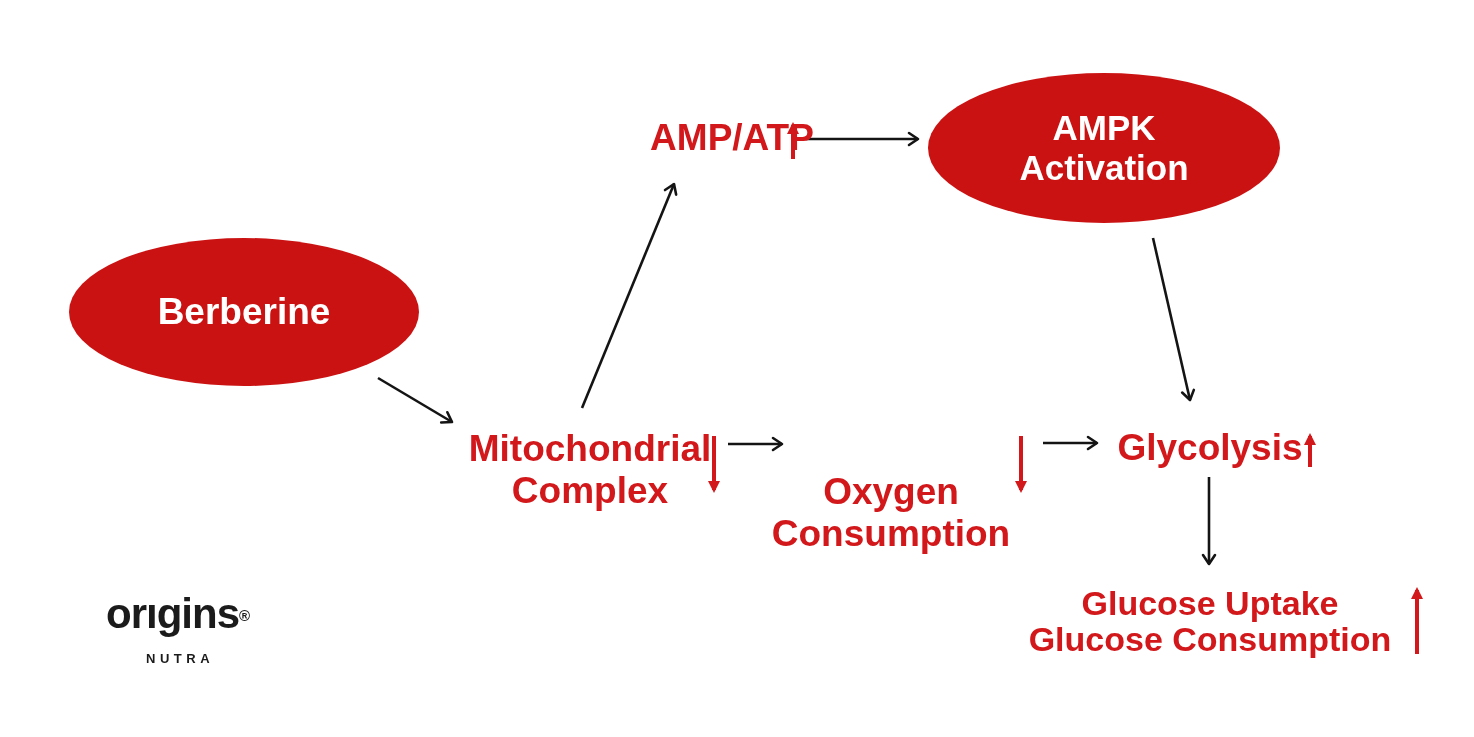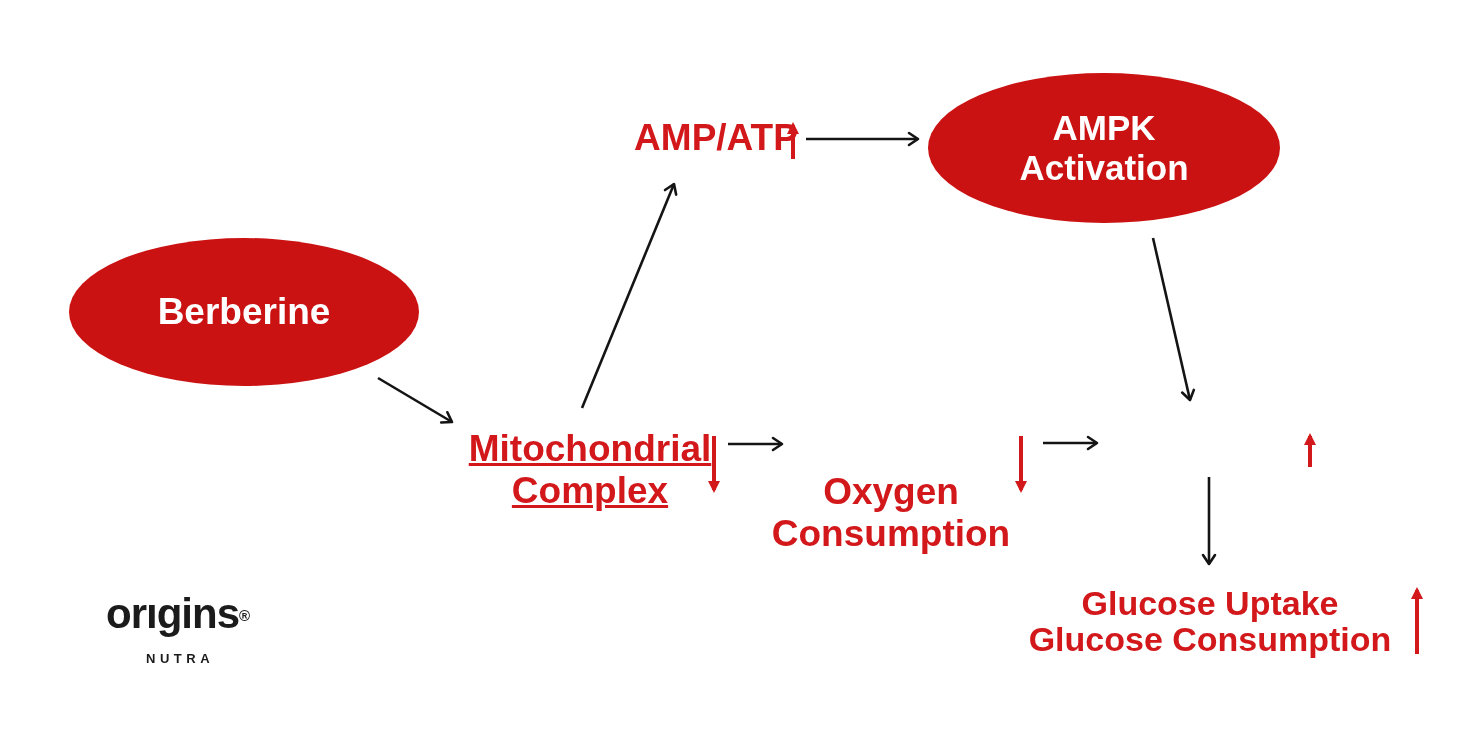--- a/index.html
+++ b/index.html
@@ -32,22 +32,22 @@
   .label-red{
     position:absolute;
     color:var(--red-text);
     font-weight:700;
     font-size:37px;
     line-height:42px;
     white-space:nowrap;
     text-align:center;
     transform:translateX(-50%);
   }
-  .label-ampatp{left:716px;top:117px;}
-  .label-mito{left:590px;top:428px;text-decoration:underline;}
+  .label-ampatp{left:732px;top:117px;}
+  .label-mito{left:590px;top:428px;}
   .label-oxygen{left:891px;top:428px;margin-top:43px;}
   .label-glycolysis{left:1210px;top:427px;}
   .label-glucose{left:1210px;top:585px;font-size:34px;line-height:36px;}
   .logo{
     position:absolute;left:106px;top:592px;
     color:#1b1b1b;text-align:center;
   }
   .logo-brand-row{
     display:flex;align-items:center;justify-content:center;
   }
@@ -108,20 +108,23 @@
   <div class="label-red label-mito">
     <div>Mitochondrial</div>
     <div>Complex</div>
   </div>
 
   <div class="label-red label-oxygen">
     <div>Oxygen</div>
     <div>Consumption</div>
   </div>
 
+  <div class="label-red label-glycolysis">
+    <span>Glycolysis</span>
+  </div>
 
   <div class="label-red label-glucose">
     <div>Glucose Uptake</div>
     <div>Glucose Consumption</div>
   </div>
 
   <div class="logo">
     <div class="logo-brand-row">
       <span class="logo-brand">orıgins</span>
       <span class="logo-reg">®</span>

